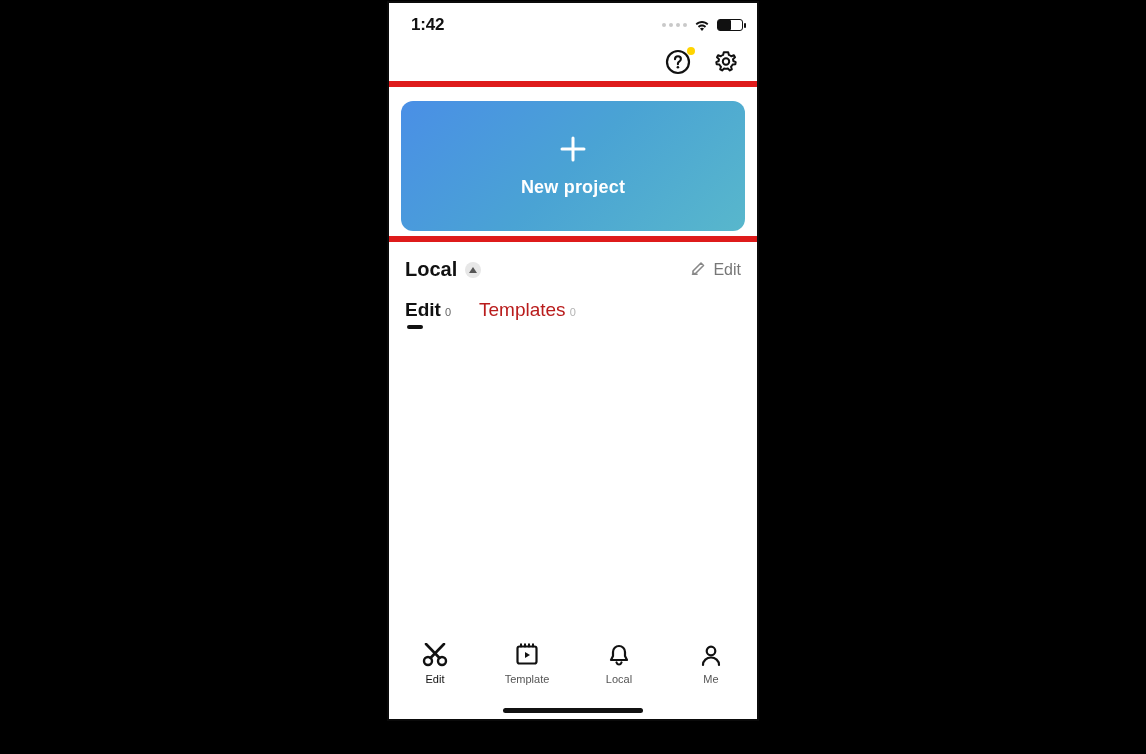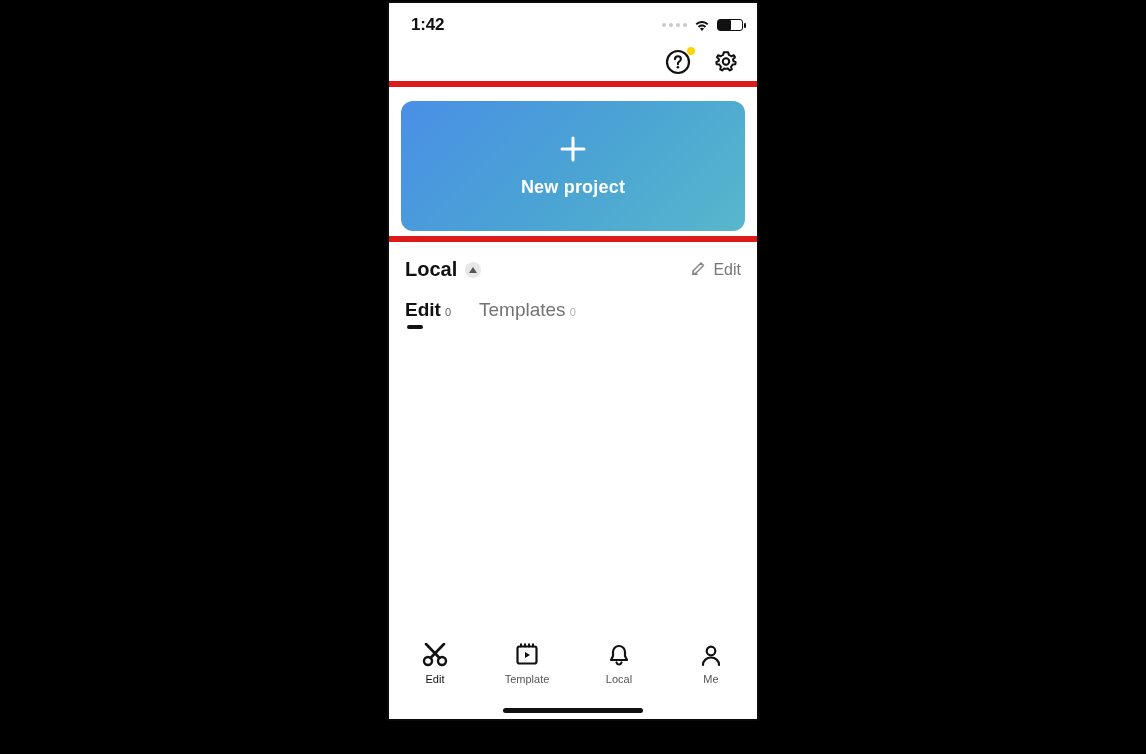--- a/index.html
+++ b/index.html
@@ -98,21 +98,21 @@
     width:16px; height:16px; border-radius:50%;
     background:#e7e7e7;
     display:flex; align-items:center; justify-content:center;
   }
   .edit-link { display:flex; align-items:center; gap:6px; color:#777; font-size:16px; }
 
   
   .tabs { display:flex; gap:28px; margin-top: 18px; align-items:baseline; }
   .tab { display:flex; align-items:baseline; gap:4px; cursor:pointer; }
   .tab-label { font-size:19px; font-weight:700; color:#111; }
-  .tab.inactive .tab-label { color:#737373; font-weight:500; }
+  .tab.inactive .tab-label { color:#b91c1c; font-weight:500; }
   .tab-count { font-size:11px; color:#666; }
   .tab.inactive .tab-count { color:#b3b3b3; }
   .tab-underline { width:16px; height:4px; background:#111; border-radius:2px; margin-top:4px; margin-left:2px; }
 
   .empty-msg {
     text-align:center;
     color:#9a9a9a;
     font-size:18px;
     margin-top: 140px;
   }

